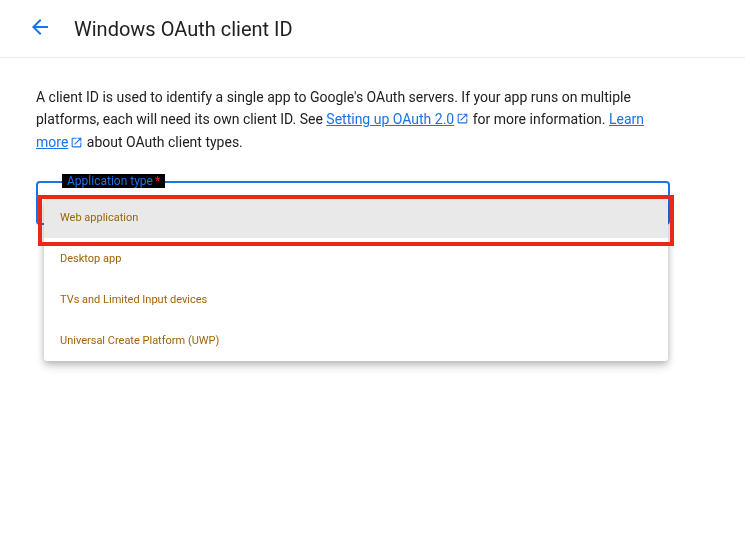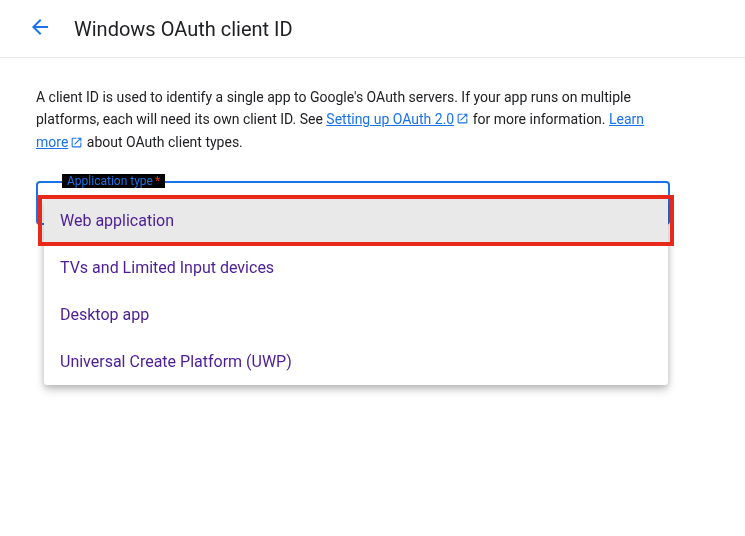--- a/index.html
+++ b/index.html
@@ -80,22 +80,22 @@
       top: 16px;
       left: 8px;
       width: 624px;
       background: #fff;
       box-shadow: 0 2px 6px rgba(0,0,0,0.2), 0 6px 10px rgba(0,0,0,0.14);
       border-radius: 4px;
       overflow: hidden;
     }
     .option {
       padding: 14px 16px;
-      font-size: 16px;
-      color: #4c1d95;
+      font-size: 11px;
+      color: #a16207;
       cursor: pointer;
       background: #fff;
     }
     .option.selected {
       background: #e9e9e9;
     }
     .highlight-box {
       position: absolute;
       border: 4px solid #e8291a;
       pointer-events: none;
@@ -130,20 +130,20 @@
 
   <div class="field-wrap">
     <div class="field-outline">
       <span class="field-label">
         <span>Application type</span><span class="req">*</span>
       </span>
     </div>
 
     <div class="dropdown-panel" id="dropdown-panel">
         <div class="option selected">Web application</div>
+        <div class="option">Desktop app</div>
         <div class="option">TVs and Limited Input devices</div>
-        <div class="option">Desktop app</div>
         <div class="option">Universal Create Platform (UWP)</div>
       </div>
 
     <div class="highlight-box"></div>
   </div>
 </div>
 
 </body></html>

